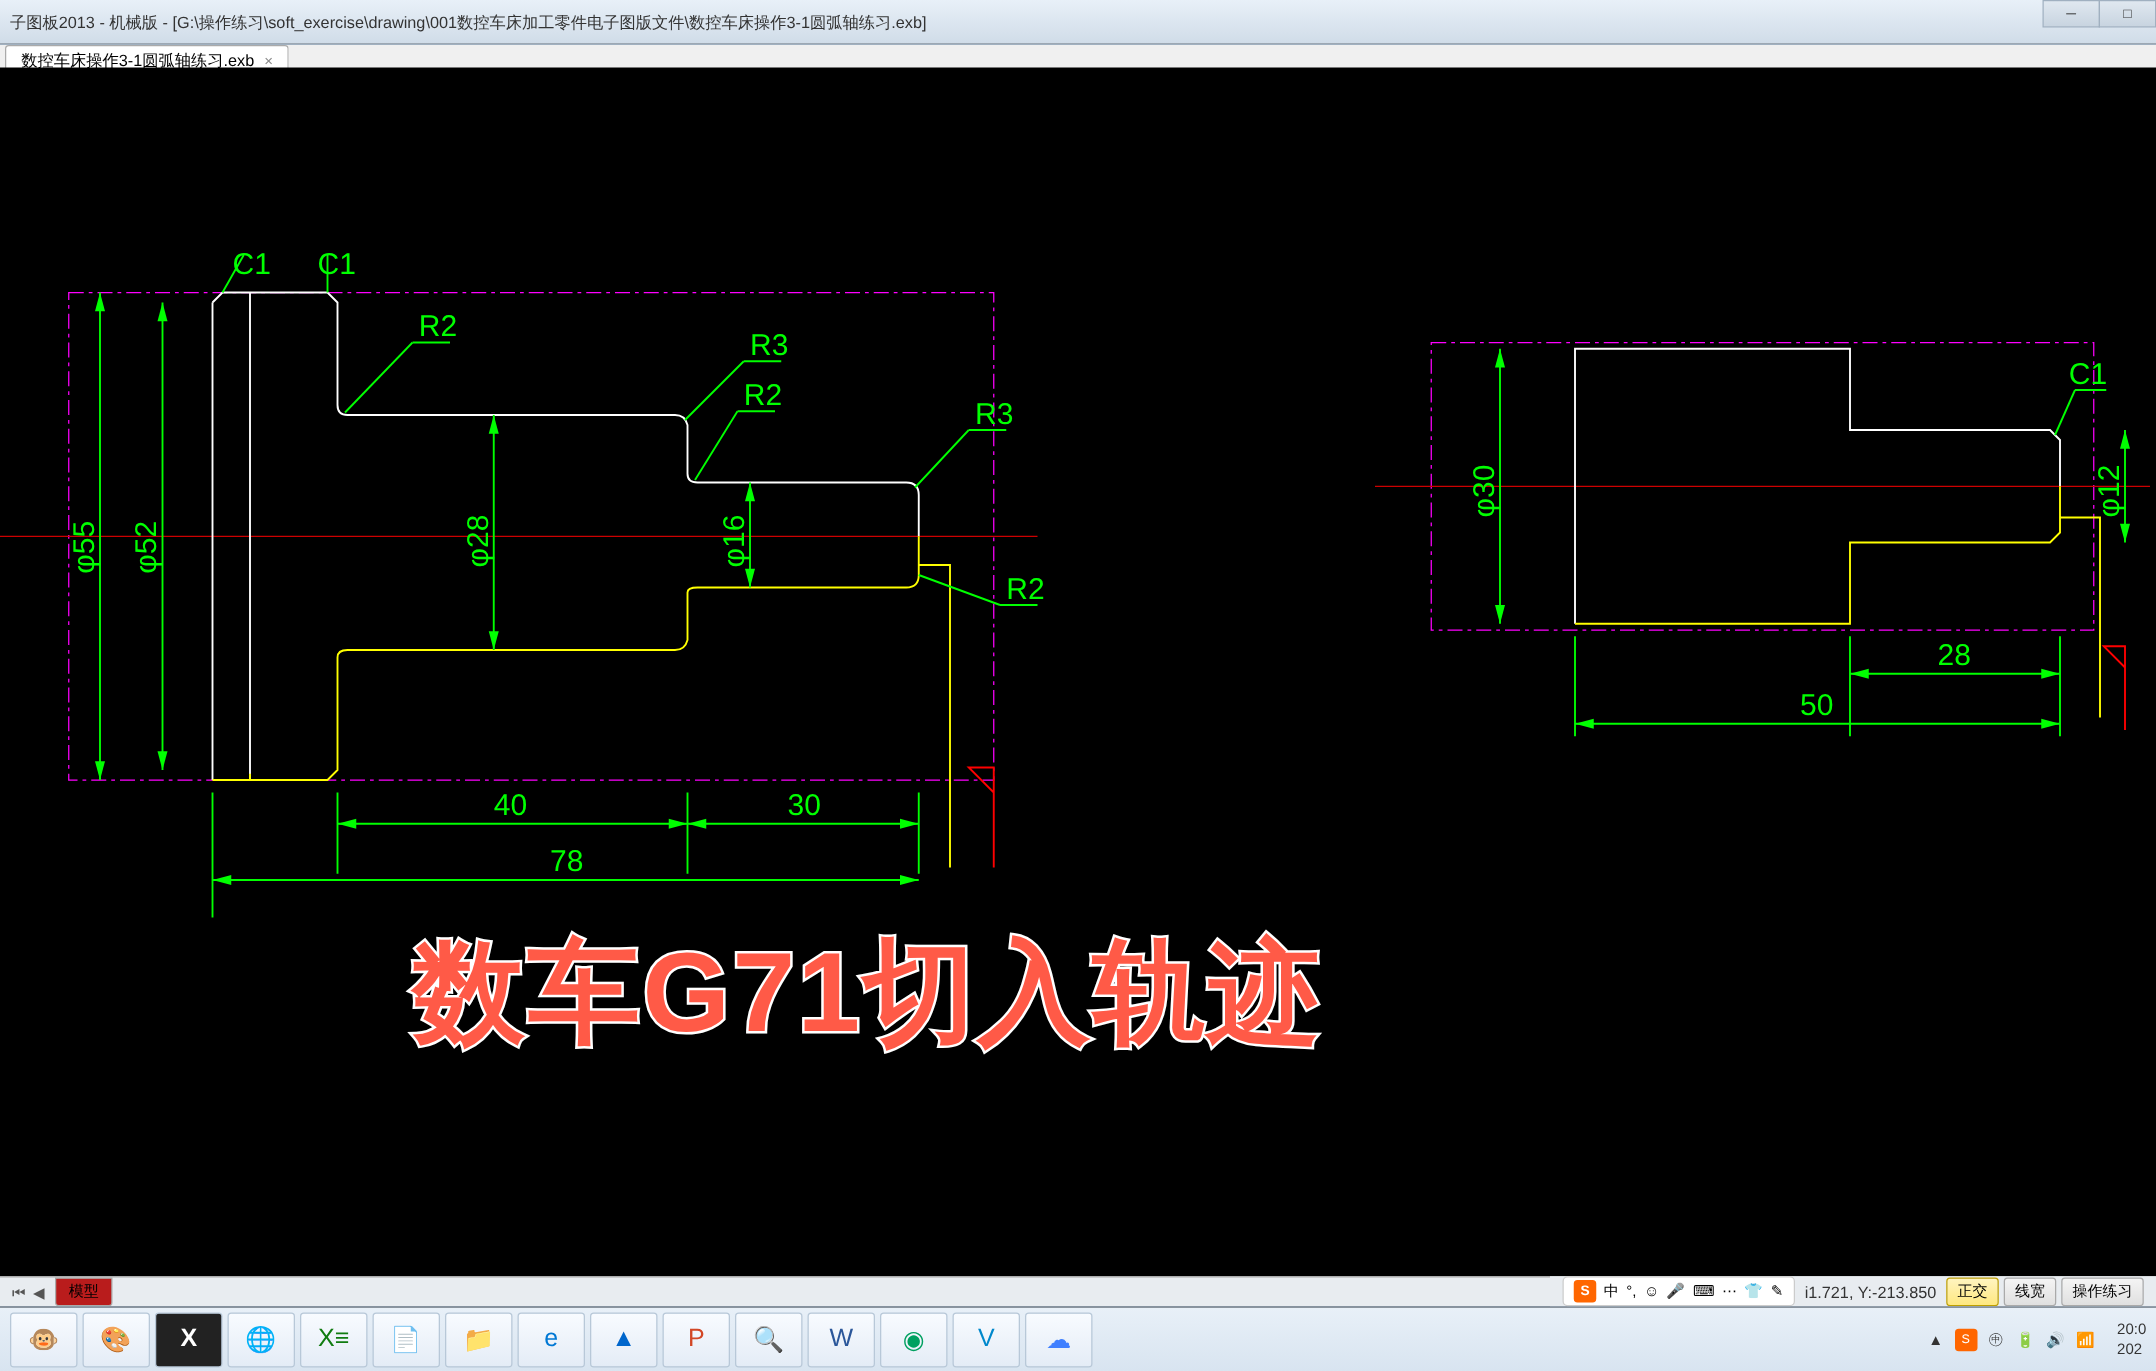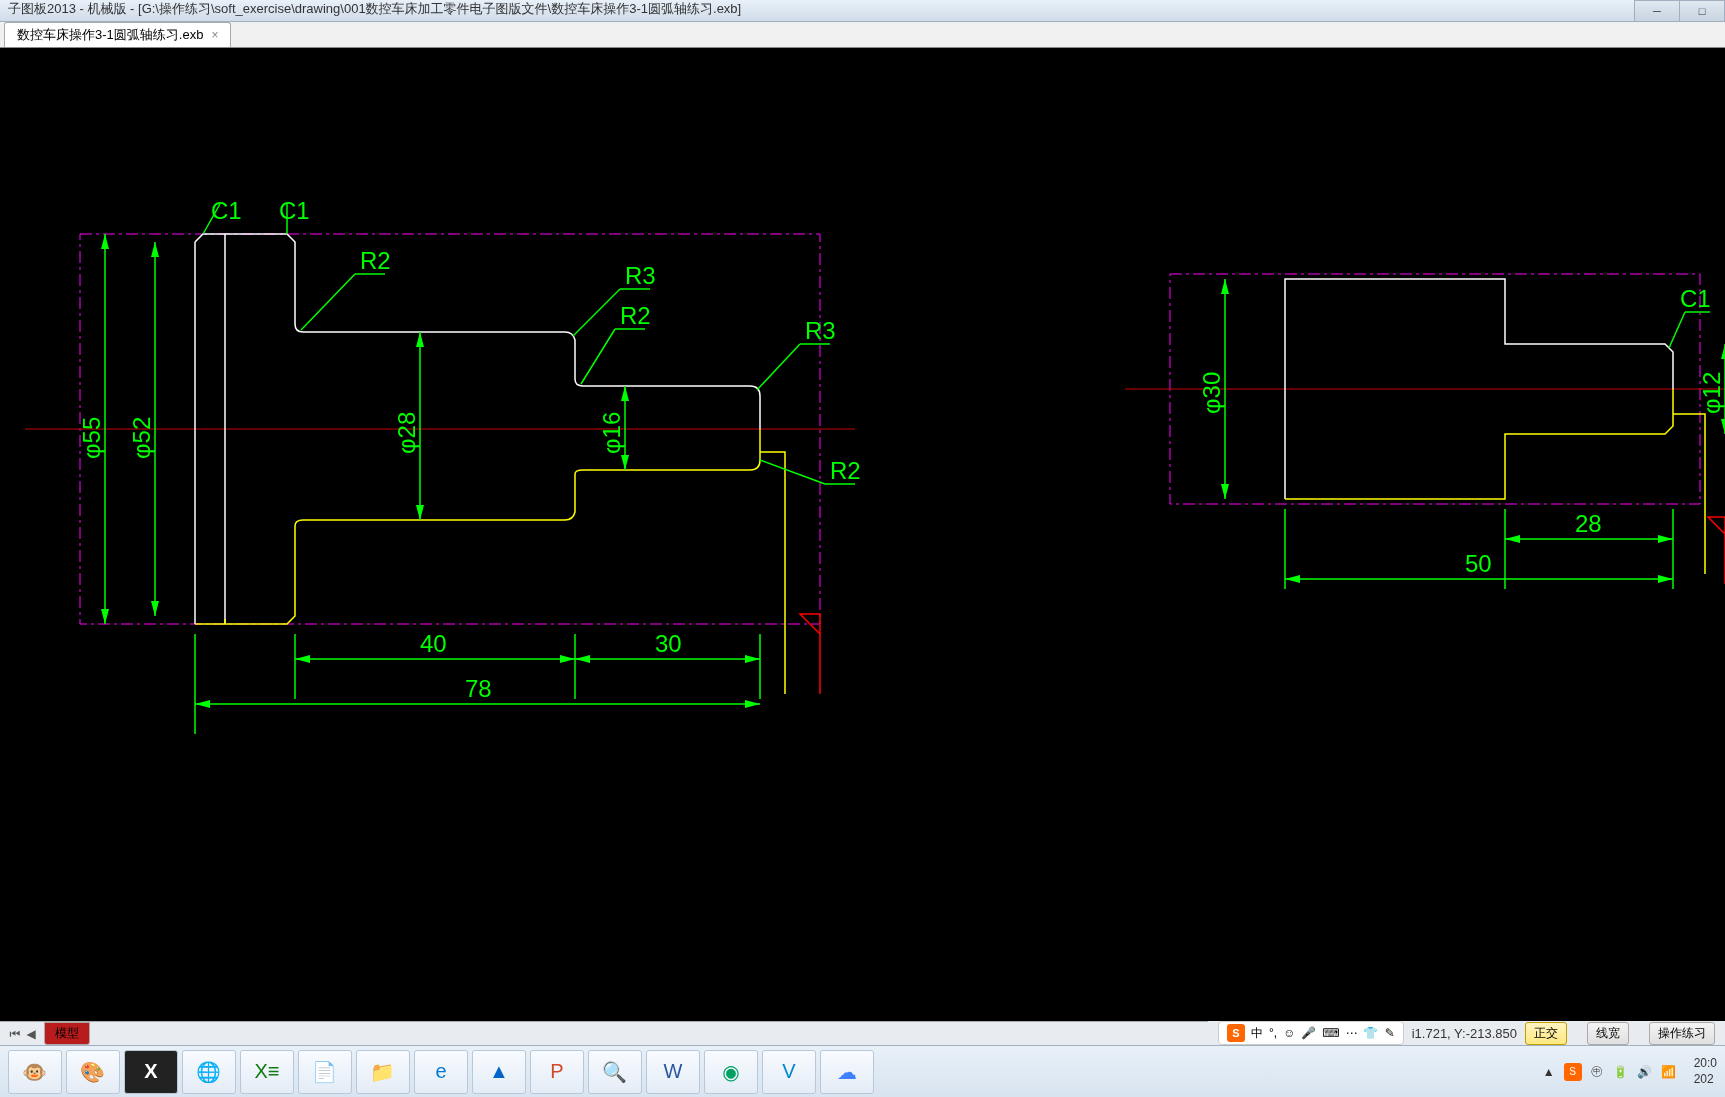--- a/index.html
+++ b/index.html
@@ -6,23 +6,23 @@
 body {
   font-family: "Microsoft YaHei", sans-serif;
   background: #000;
   width: 1725px;
   height: 1097px;
   overflow: hidden;
   position: relative;
 }
 .titlebar {
   background: linear-gradient(to bottom, #e8f0f8, #d0dce8);
-  height: 22px;
-  display: flex;
-  align-items: flex-start;
+  height: 36px;
+  display: flex;
+  align-items: center;
   padding: 0 8px;
   font-size: 13px;
   color: #333;
   border-bottom: 1px solid #a0b0c0;
 }
 .window-controls {
   position: absolute;
   right: 0;
   top: 0;
   display: flex;
@@ -62,21 +62,20 @@
   font-size: 12px;
   cursor: pointer;
 }
 .canvas {
   position: absolute;
   top: 54px;
   left: 0;
   right: 0;
   bottom: 80px;
   background: #000;
-  margin-left: 25px;
 }
 .svg-drawing {
   position: absolute;
   top: 0;
   left: 0;
 }
 .overlay-text {
   position: absolute;
   top: 680px;
   left: 330px;
@@ -152,21 +151,21 @@
   justify-content: center;
   font-size: 11px;
   font-weight: bold;
 }
 .coords {
   color: #333;
   font-size: 13px;
 }
 .status-btns {
   display: flex;
-  gap: 20px;
+  gap: 4px;
 }
 .status-btn {
   background: linear-gradient(to bottom, #fff4c0, #ffe880);
   border: 1px solid #c0a000;
   border-radius: 3px;
   padding: 2px 8px;
   font-size: 12px;
 }
 .status-btn.gray {
   background: linear-gradient(to bottom, #f4f4f4, #e0e0e0);
@@ -388,20 +387,21 @@
     <polygon points="1480,485 1495,481 1495,489" fill="#00ff00"></polygon>
       <polygon points="1648,485 1633,481 1633,489" fill="#00ff00"></polygon>
     <text x="1550" y="478" class="dim-text">28</text>
 
     <line x1="1260" y1="525" x2="1648" y2="525" class="dim-line"></line>
     <polygon points="1260,525 1275,521 1275,529" fill="#00ff00"></polygon>
       <polygon points="1648,525 1633,521 1633,529" fill="#00ff00"></polygon>
     <text x="1440" y="518" class="dim-text">50</text>
   </svg>
 
+  <div class="overlay-text">数车G71切入轨迹</div>
 </div>
 
 <div class="bottom-tabs">
   <div class="nav-arrows">
     <div class="nav-arrow">⏮</div>
     <div class="nav-arrow">◀</div>
   </div>
   <div class="model-tab">
     <span>模型</span>
   </div>

